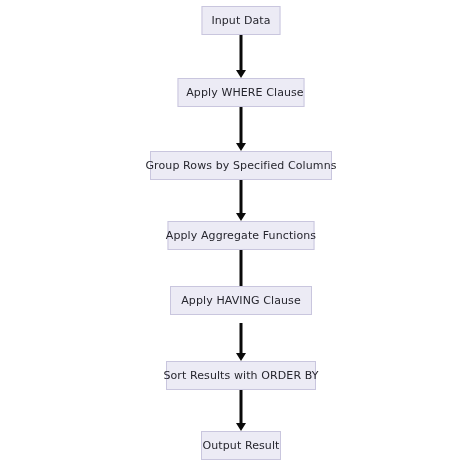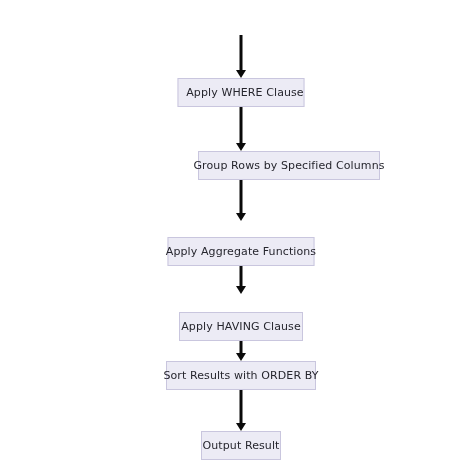--- a/index.html
+++ b/index.html
@@ -89,30 +89,33 @@
       <div class="edge-head" style="border-top-color: rgb(10, 10, 10);"></div>
     </div>
     <div class="edge" style="left: 241px; top: 323px; height: 38px; width: 12px;">
       <div class="edge-line" style="height: 31px; background: rgb(10, 10, 10);"></div>
       <div class="edge-head" style="border-top-color: rgb(10, 10, 10);"></div>
     </div>
     <div class="edge" style="left: 241px; top: 390px; height: 41px; width: 12px;">
       <div class="edge-line" style="height: 34px; background: rgb(10, 10, 10);"></div>
       <div class="edge-head" style="border-top-color: rgb(10, 10, 10);"></div>
     </div>
+    <div class="node" style="left: 241px; top: 6px; width: 79px; background: rgb(236, 235, 245); border-color: rgb(201, 198, 222); color: rgb(38, 38, 46);">
+      <span class="node-label">Input Data</span>
+    </div>
     <div class="node" style="left: 241px; top: 78px; width: 127px; background: rgb(236, 235, 245); border-color: rgb(201, 198, 222); color: rgb(38, 38, 46); padding-left: 8px;">
       <span class="node-label">Apply WHERE Clause</span>
     </div>
-    <div class="node" style="left: 241px; top: 151px; width: 182px; background: rgb(236, 235, 245); border-color: rgb(201, 198, 222); color: rgb(38, 38, 46); margin-left: 48px;">
+    <div class="node" style="left: 241px; top: 151px; width: 182px; background: rgb(236, 235, 245); border-color: rgb(201, 198, 222); color: rgb(38, 38, 46);">
       <span class="node-label">Group Rows by Specified Columns</span>
     </div>
-    <div class="node" style="left: 241px; top: 221px; width: 147px; background: rgb(236, 235, 245); border-color: rgb(201, 198, 222); color: rgb(38, 38, 46); margin-top: 16px;">
+    <div class="node" style="left: 241px; top: 221px; width: 147px; background: rgb(236, 235, 245); border-color: rgb(201, 198, 222); color: rgb(38, 38, 46);">
       <span class="node-label">Apply Aggregate Functions</span>
     </div>
-    <div class="node" style="left: 241px; top: 312px; width: 124px; background: rgb(236, 235, 245); border-color: rgb(201, 198, 222); color: rgb(38, 38, 46);">
+    <div class="node" style="left: 241px; top: 286px; width: 142px; background: rgb(236, 235, 245); border-color: rgb(201, 198, 222); color: rgb(38, 38, 46);">
       <span class="node-label">Apply HAVING Clause</span>
     </div>
     <div class="node" style="left: 241px; top: 431px; width: 80px; background: rgb(236, 235, 245); border-color: rgb(201, 198, 222); color: rgb(38, 38, 46);">
       <span class="node-label">Output Result</span>
     </div>
     <div class="node" style="left: 241px; top: 361px; width: 150px; background: rgb(236, 235, 245); border-color: rgb(201, 198, 222); color: rgb(38, 38, 46);">
       <span class="node-label">Sort Results with ORDER BY</span>
     </div>
   </div>
 

